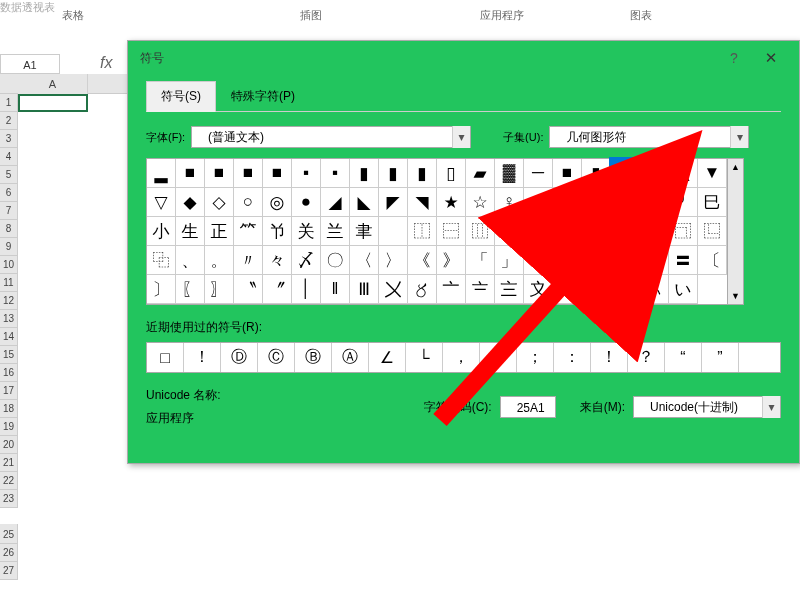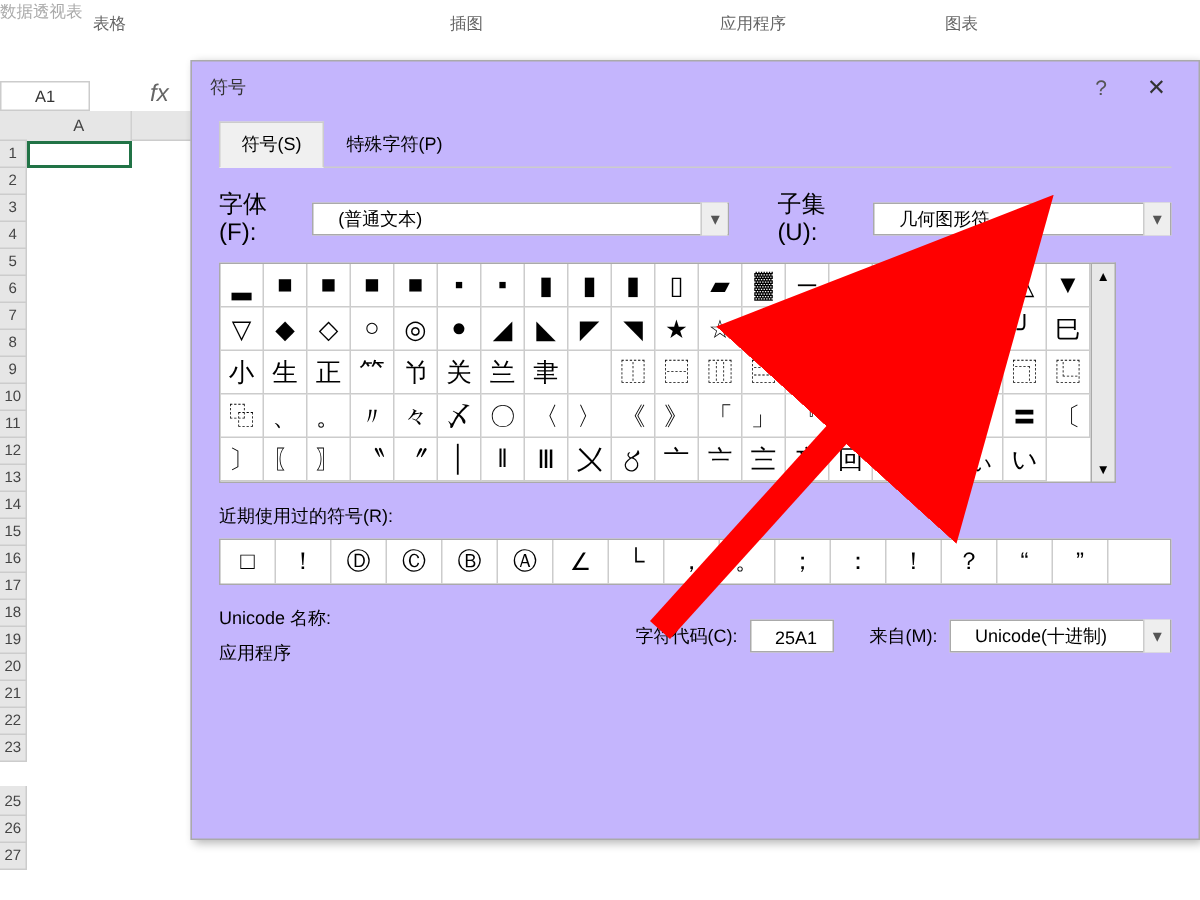--- a/index.html
+++ b/index.html
@@ -10,31 +10,31 @@
     .col-header-row { position: absolute; top: 74px; left: 0; width: 800px; height: 20px; background: #e6e6e6; border-bottom: 1px solid #ccc; }
     .col-header { position: absolute; top: 74px; height: 20px; background: #e6e6e6; text-align: center; line-height: 20px; border-right: 1px solid #d0d0d0; font-size: 11px; color: #444; }
     .col-header.a { left: 18px; width: 70px; }
     .row-area { position: absolute; top: 94px; left: 0; width: 140px; height: 506px; }
     .row-header { position: absolute; left: 0; width: 18px; height: 18px; background: #e6e6e6; border-bottom: 1px solid #ccc; border-right: 1px solid #ccc; text-align: center; font-size: 10px; line-height: 18px; color: #444; }
     .cell-a1 { position: absolute; top: 94px; left: 18px; width: 70px; height: 18px; border: 2px solid #217346; }
     .name-box { position: absolute; top: 54px; left: 0; width: 60px; height: 20px; border: 1px solid #ccc; text-align: center; line-height: 20px; font-size: 11px; color: #333; }
     .fx-label { position: absolute; top: 54px; left: 100px; width: 20px; height: 20px; font-style: italic; color: #666; font-size: 16px; }
 
     
-    .dialog { position: absolute; top: 40px; left: 127px; width: 673px; height: 520px; background: #c4b5fd; border: 1px solid #aaa; box-shadow: 2px 2px 6px rgba(0,0,0,.3); }
+    .dialog { position: absolute; top: 40px; left: 127px; width: 673px; height: 424px; background: #22c55e; border: 1px solid #aaa; box-shadow: 2px 2px 6px rgba(0,0,0,.3); }
     .dlg-title-bar { height: 34px; display: flex; align-items: center; padding: 0 8px 0 12px; }
     .dlg-title { flex: 1; font-size: 12px; color: #333; }
     .dlg-help { width: 34px; text-align: center; font-size: 14px; color: #555; cursor: pointer; }
     .dlg-close { width: 40px; text-align: center; font-size: 15px; color: #333; cursor: pointer; }
     .dlg-body { padding: 6px 18px 14px 18px; position: relative; }
     .tabs { display: flex; border-bottom: 1px solid #ccc; margin-bottom: 14px; }
     .tab { padding: 6px 14px; font-size: 12px; cursor: pointer; border: 1px solid transparent; border-bottom: none; }
     .tab.active { background: #f0f0f0; border-color: #ccc; border-bottom: 1px solid #f0f0f0; margin-bottom: -1px; }
     .row-fields { display: flex; align-items: center; gap: 6px; margin-bottom: 10px; }
-    .row-fields label { font-size: 16px; }
+    .row-fields label { font-size: 11px; }
     .combo { display: flex; align-items: center; background: #fff; border: 1px solid #aaa; height: 22px; }
     .combo .val { flex: 1; padding: 0 16px; line-height: 22px; }
     .combo .arrow { width: 18px; height: 22px; display: flex; align-items: center; justify-content: center; color: #555; border-left: 1px solid #ccc; background: #eee; }
     .combo.font { width: 280px; }
     .combo.subset { width: 200px; }
     .symbol-grid-wrap { display: flex; margin-bottom: 14px; }
     .symbol-grid { border: 1px solid #aaa; display: grid; grid-template-columns: repeat(20, 29px); grid-auto-rows: 29px; background: #fff; flex: 0 0 auto; }
     .sg-cell { border-right: 1px solid #ccc; border-bottom: 1px solid #ccc; display: flex; align-items: center; justify-content: center; font-size: 17px; cursor: pointer; }
     .sg-cell.selected { background: #0078d7; color: #fff; outline: 2px solid #0078d7; }
     .sg-scroll { width: 16px; border: 1px solid #aaa; border-left: none; display: flex; flex-direction: column; background: #e8e8e8; }

